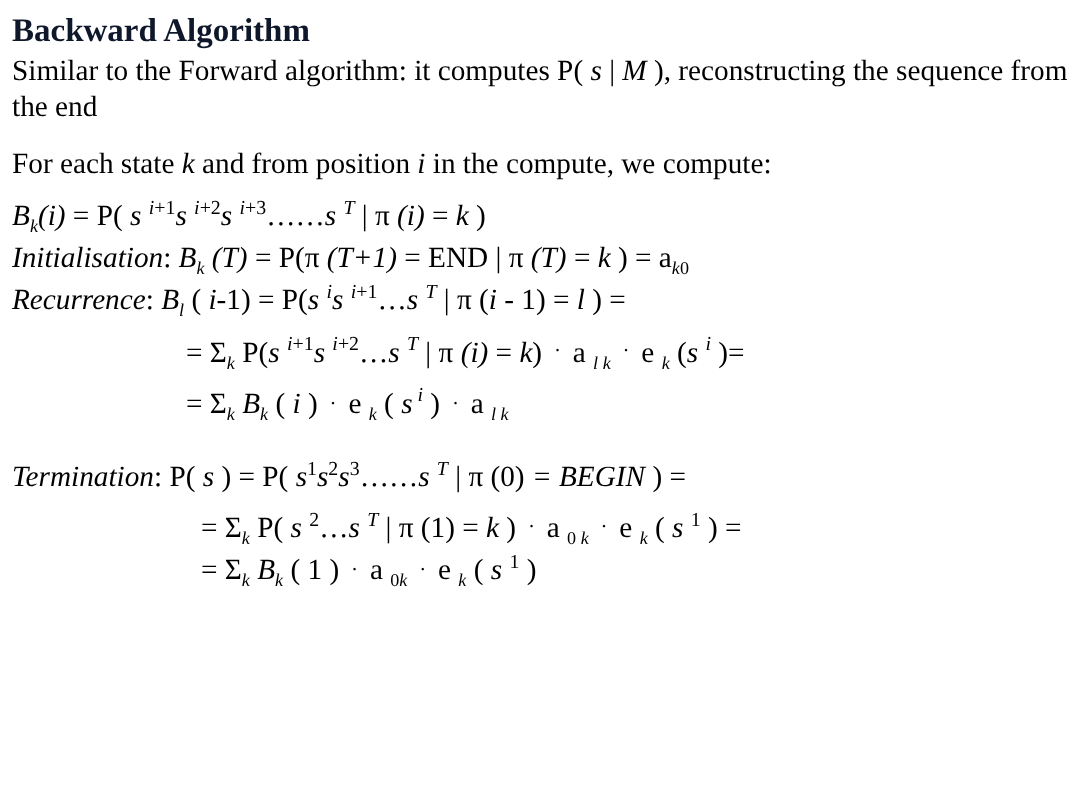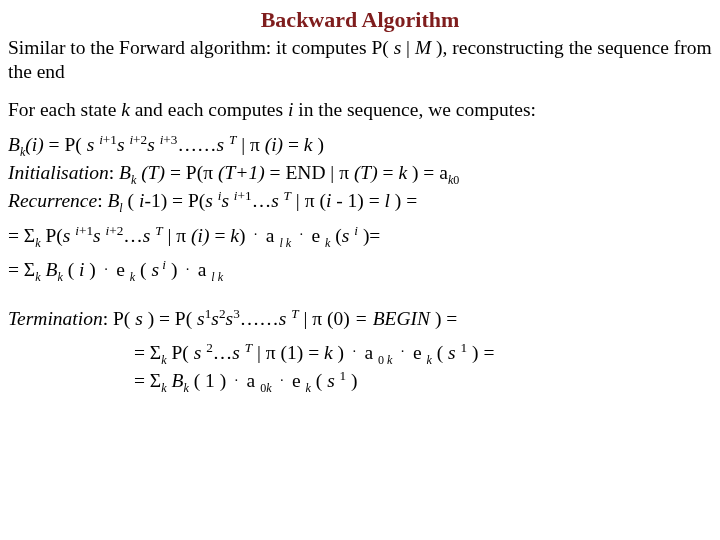--- a/index.html
+++ b/index.html
@@ -7,50 +7,49 @@
     width:720px;height:540px;
     background:#fff;
     font-family:"Times New Roman",Times,serif;
     font-size:19.5px;
     color:#000;
     line-height:1.25;
     box-sizing:border-box;
     padding:6px 8px 0 8px;
   }
   .title{
-    text-align:center;
-    color:#7f1d1d;
+    color:#0f172a;
     font-weight:bold;
     font-size:22px;
     margin-bottom:2px;
   }
   .para{margin-bottom:10px}
   .ital{font-style:italic}
   .eqblock{margin:6px 0 14px 72px}
   .line{margin:4px 0}
-  .indent1{}
+  .indent1{margin-left:116px}
   .indent2{margin-left:126px}
   .sub{font-size:0.62em;vertical-align:sub;line-height:0;font-style:italic}
   .subn{font-size:0.62em;vertical-align:sub;line-height:0}
   .sup{font-size:0.68em;vertical-align:super;line-height:0;font-style:italic}
   .supn{font-size:0.68em;vertical-align:super;line-height:0}
   .pi{font-family:"Times New Roman",serif}
   .dot{font-size:0.72em;vertical-align:0.18em;padding:0 3px}
 </style>
 </head>
 <body>
 
 <div class="title">Backward Algorithm</div>
 
 <div class="para">
   <span>Similar to the Forward algorithm: it computes P( </span><span class="ital">s</span><span> | </span><span class="ital">M</span><span> ), reconstructing the sequence from the end</span>
 </div>
 
 <div class="para" style="margin-top:14px">
-  <span>For each state </span><span class="ital">k</span><span> and each computes </span><span class="ital">i</span><span> in the sequence, we computes:</span>
+  <span>For each state </span><span class="ital">k</span><span> and from position </span><span class="ital">i</span><span> in the compute, we compute:</span>
 </div>
 
 <div class="eqblock line">
   <span class="ital">B</span><span class="sub">k</span><span class="ital">(i)</span><span> = P( </span><span class="ital">s </span><span class="sup">i</span><span class="supn">+1</span><span class="ital">s </span><span class="sup">i</span><span class="supn">+2</span><span class="ital">s </span><span class="sup">i</span><span class="supn">+3</span><span>……</span><span class="ital">s </span><span class="sup">T</span><span> | </span><span class="pi">π</span><span class="ital"> (i)</span><span> = </span><span class="ital">k</span><span> )</span>
 </div>
 
 <div class="line">
   <span class="ital">Initialisation</span><span>:</span><span class="ital">  B</span><span class="sub">k</span><span class="ital"> (T)</span><span> = P(</span><span class="pi">π</span><span class="ital"> (T+1)</span><span> = END | </span><span class="pi">π</span><span class="ital"> (T)</span><span> = </span><span class="ital">k</span><span> ) = a</span><span class="sub">k</span><span class="subn">0</span>
 </div>
 

